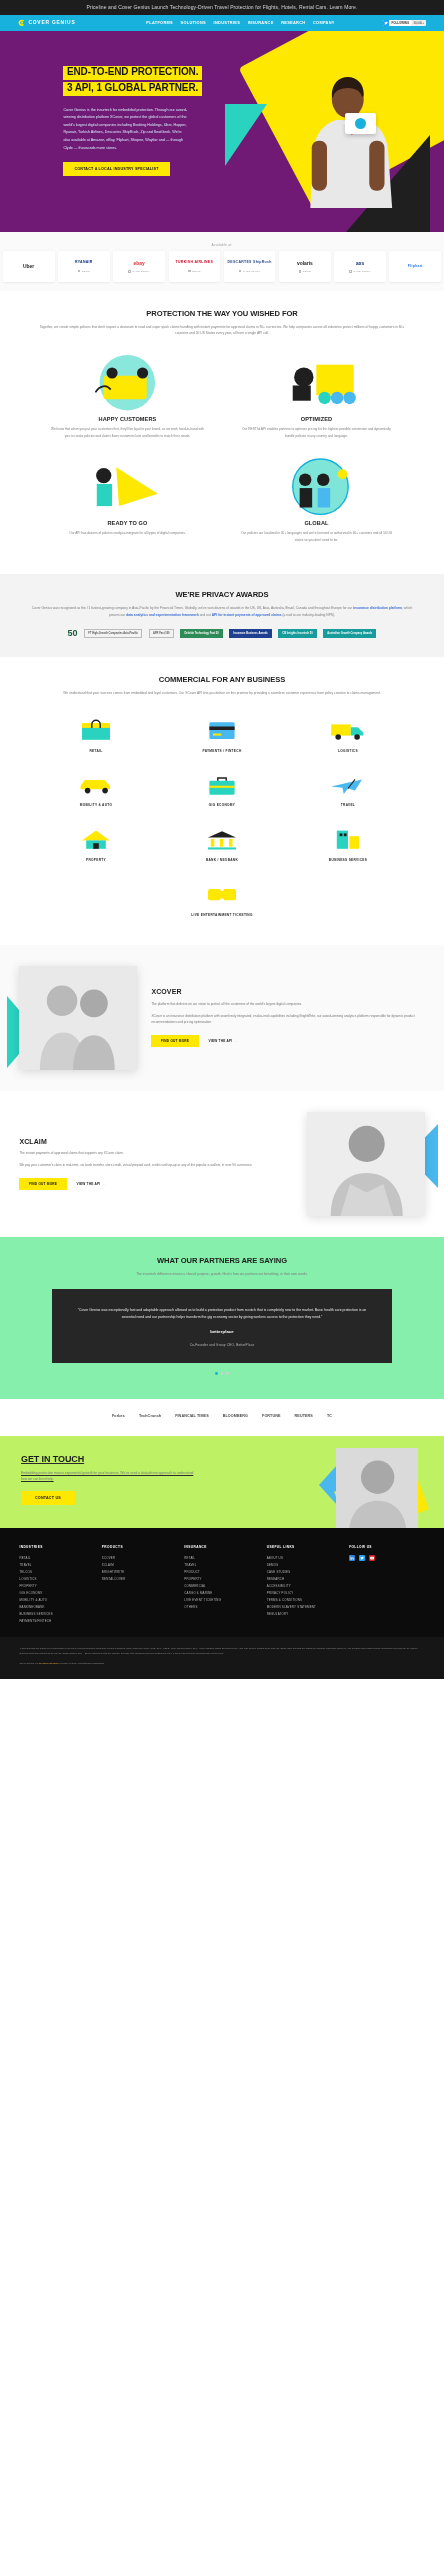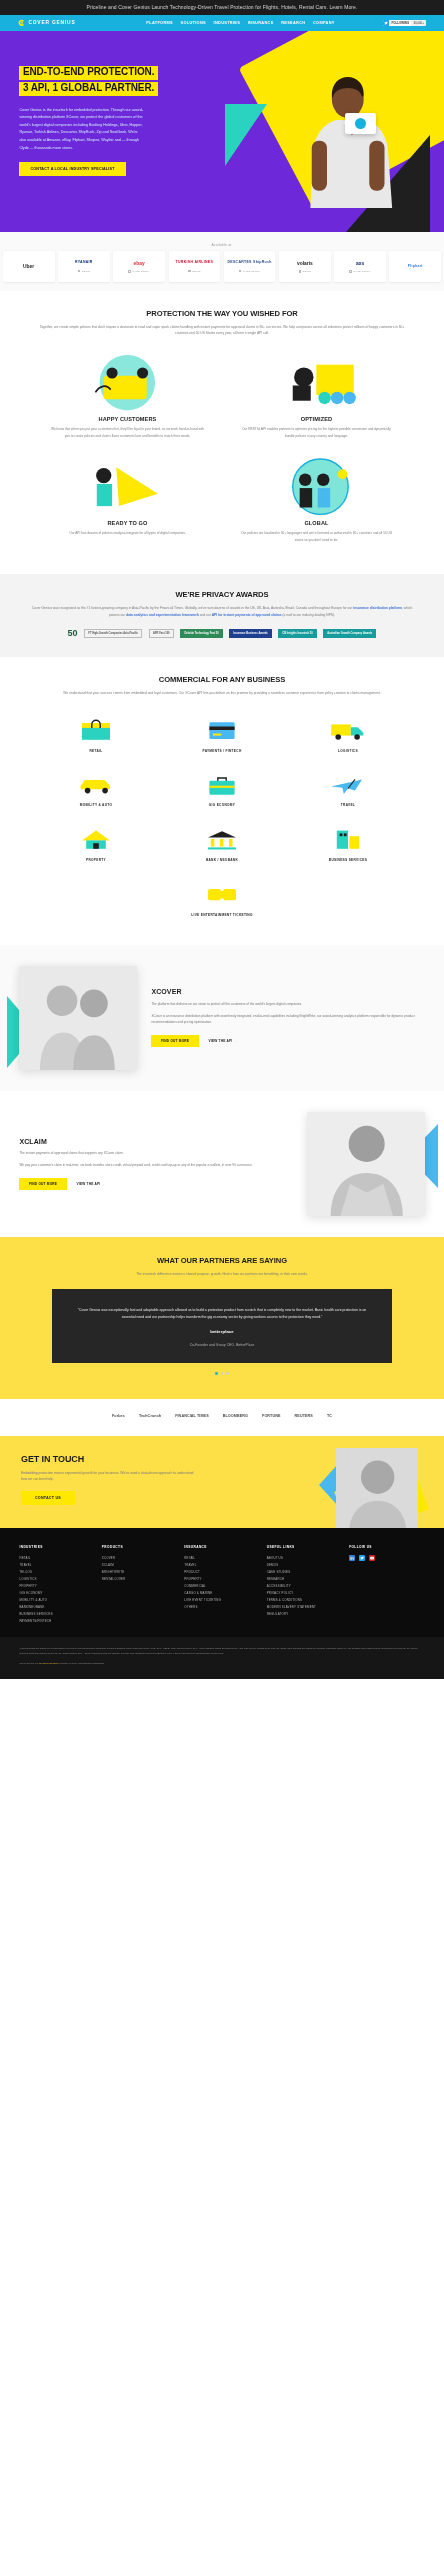--- a/index.html
+++ b/index.html
@@ -42,21 +42,21 @@
   .tw-follow {
     display: flex; align-items: center; background: #fff; border-radius: 1.4px;
     height: 6.2px; overflow: hidden;
   }
   .tw-ico { background: #1da1f2; width: 6.2px; height: 6.2px; display: flex; align-items: center; justify-content: center; }
   .tw-ico svg { width: 4.2px; height: 4.2px; }
   .tw-lbl { font-size: 2.9px; color: #333; padding: 0 2.1px; font-weight: 600; }
   .tw-count { font-size: 2.9px; color: #333; padding: 0 2.1px; background: #f0f0f0; height: 6.2px; line-height: 6.2px; }
 
   
-  .hero { position: relative; background: #6d28d9; height: 201px; overflow: hidden; }
+  .hero { position: relative; background: #701a75; height: 201px; overflow: hidden; padding-left: 44px; }
   .hero-yellow-blob {
     position: absolute; right: -28px; top: -21px; width: 208px; height: 160px;
     background: #ffe800; transform: rotate(-28deg); border-radius: 4.2px;
   }
   .hero-dark-tri {
     position: absolute; right: 14px; top: 104px;
     width: 0; height: 0;
     border-left: 90px solid transparent;
     border-bottom: 104px solid #1f1f1f;
   }
@@ -169,39 +169,39 @@
     border-top: 36px solid transparent; border-bottom: 36px solid transparent;
     border-left: 31px solid #2ad3c0; z-index: 1;
   }
   .deco-blue {
     position: absolute; right: 5.6px; top: 33px; width: 0; height: 0;
     border-top: 32px solid transparent; border-bottom: 32px solid transparent;
     border-right: 31px solid #49b8ef; z-index: 1;
   }
 
   
-  .testi { background: #fde047; padding: 19.4px 21px 23.6px; }
+  .testi { background: #86efac; padding: 19.4px 21px 23.6px; }
   .tcard {
     background: #262626; margin: 11px 31px 0; padding: 18px 23.6px 15.3px;
     color: #fff; text-align: center; position: relative;
   }
   .tquote { font-size: 3.5px; line-height: 2.1; color: #eaeaea; }
   .tname { font-size: 3.1px; color: #bbb; margin-top: 9.7px; letter-spacing: 0.2px;}
   .tlogo { font-size: 4.2px; font-weight: 800; color: #fff; margin-top: 7px; letter-spacing: 0.1px;}
   .tdots { display: flex; gap: 2.8px; justify-content: center; margin-top: 9.7px; }
   .tdot { width: 2.8px; height: 2.8px; border-radius: 50%; background: #cfcfcf; }
   .tdot.on { background: #18b0dc; }
 
   
   .press { background: #fff; padding: 15.3px 21px 18px; }
   .pressrow { display: flex; align-items: center; justify-content: center; gap: 14px; }
   .presslogo { font-size: 3.7px; font-weight: 800; color: #4a4a4a; letter-spacing: 0.1px;}
 
   
-  .contact { background: #fde047; padding: 18px 21px 23.6px; position: relative; overflow: hidden;}
+  .contact { background: #bef264; padding: 18px 21px 23.6px; position: relative; overflow: hidden; text-decoration: underline;}
   .cttl { font-size: 9px; font-weight: 800; color: #1c1c1c; letter-spacing: -0.1px;}
   .cp { font-size: 3.3px; line-height: 2.0; color: #777; margin-top: 5.6px; max-width: 174px;}
   .c-deco-yel { position: absolute; right: 21px; top: 40px; width: 83px; height: 49px; background: #ffe800; transform: rotate(-20deg); }
   .c-deco-blue { position: absolute; right: 97px; top: 18px; width: 0; height: 0;
     border-top: 31px solid transparent; border-bottom: 31px solid transparent; border-right: 28px solid #49b8ef; }
   .c-photo { position: absolute; right: 26px; top: 12.5px; width: 82px; height: 89px; background:#c9c9c9; overflow:hidden;}
 
   
   .footer { background: #0c0c0c; color: #cfcfcf; padding: 16.7px 19.4px 12.5px; }
   .fcols { display: flex; gap: 7px; }

